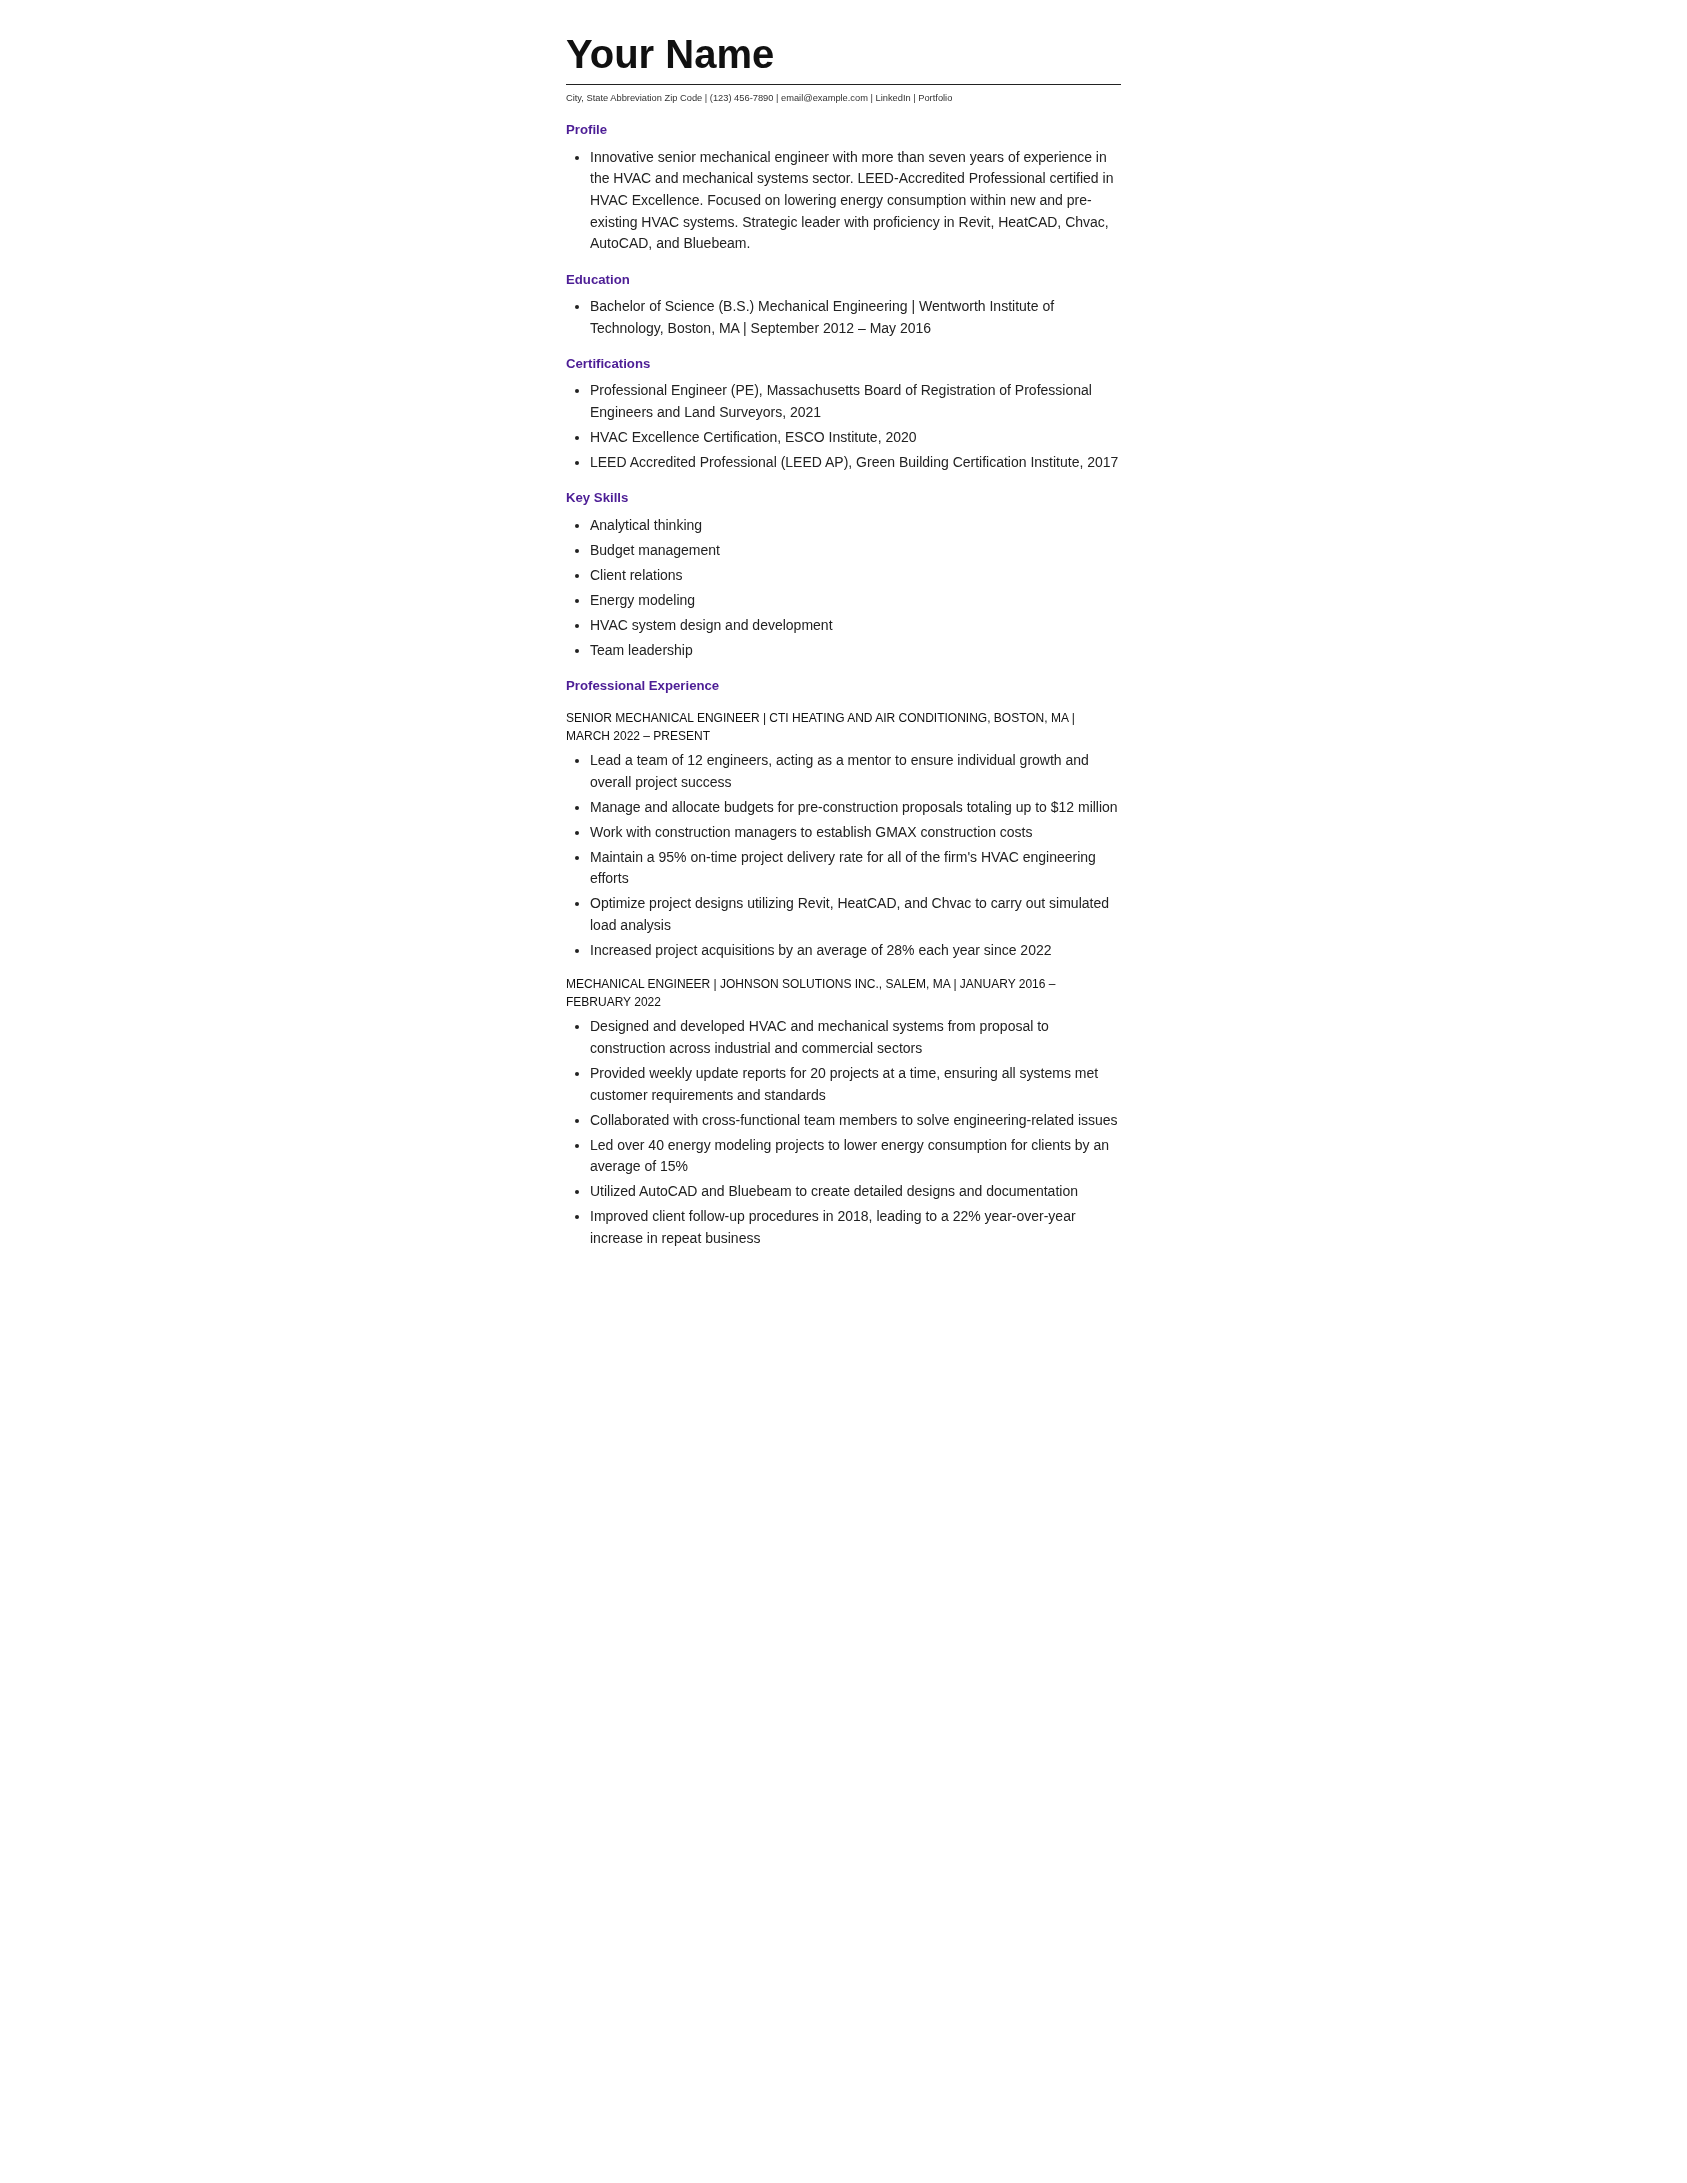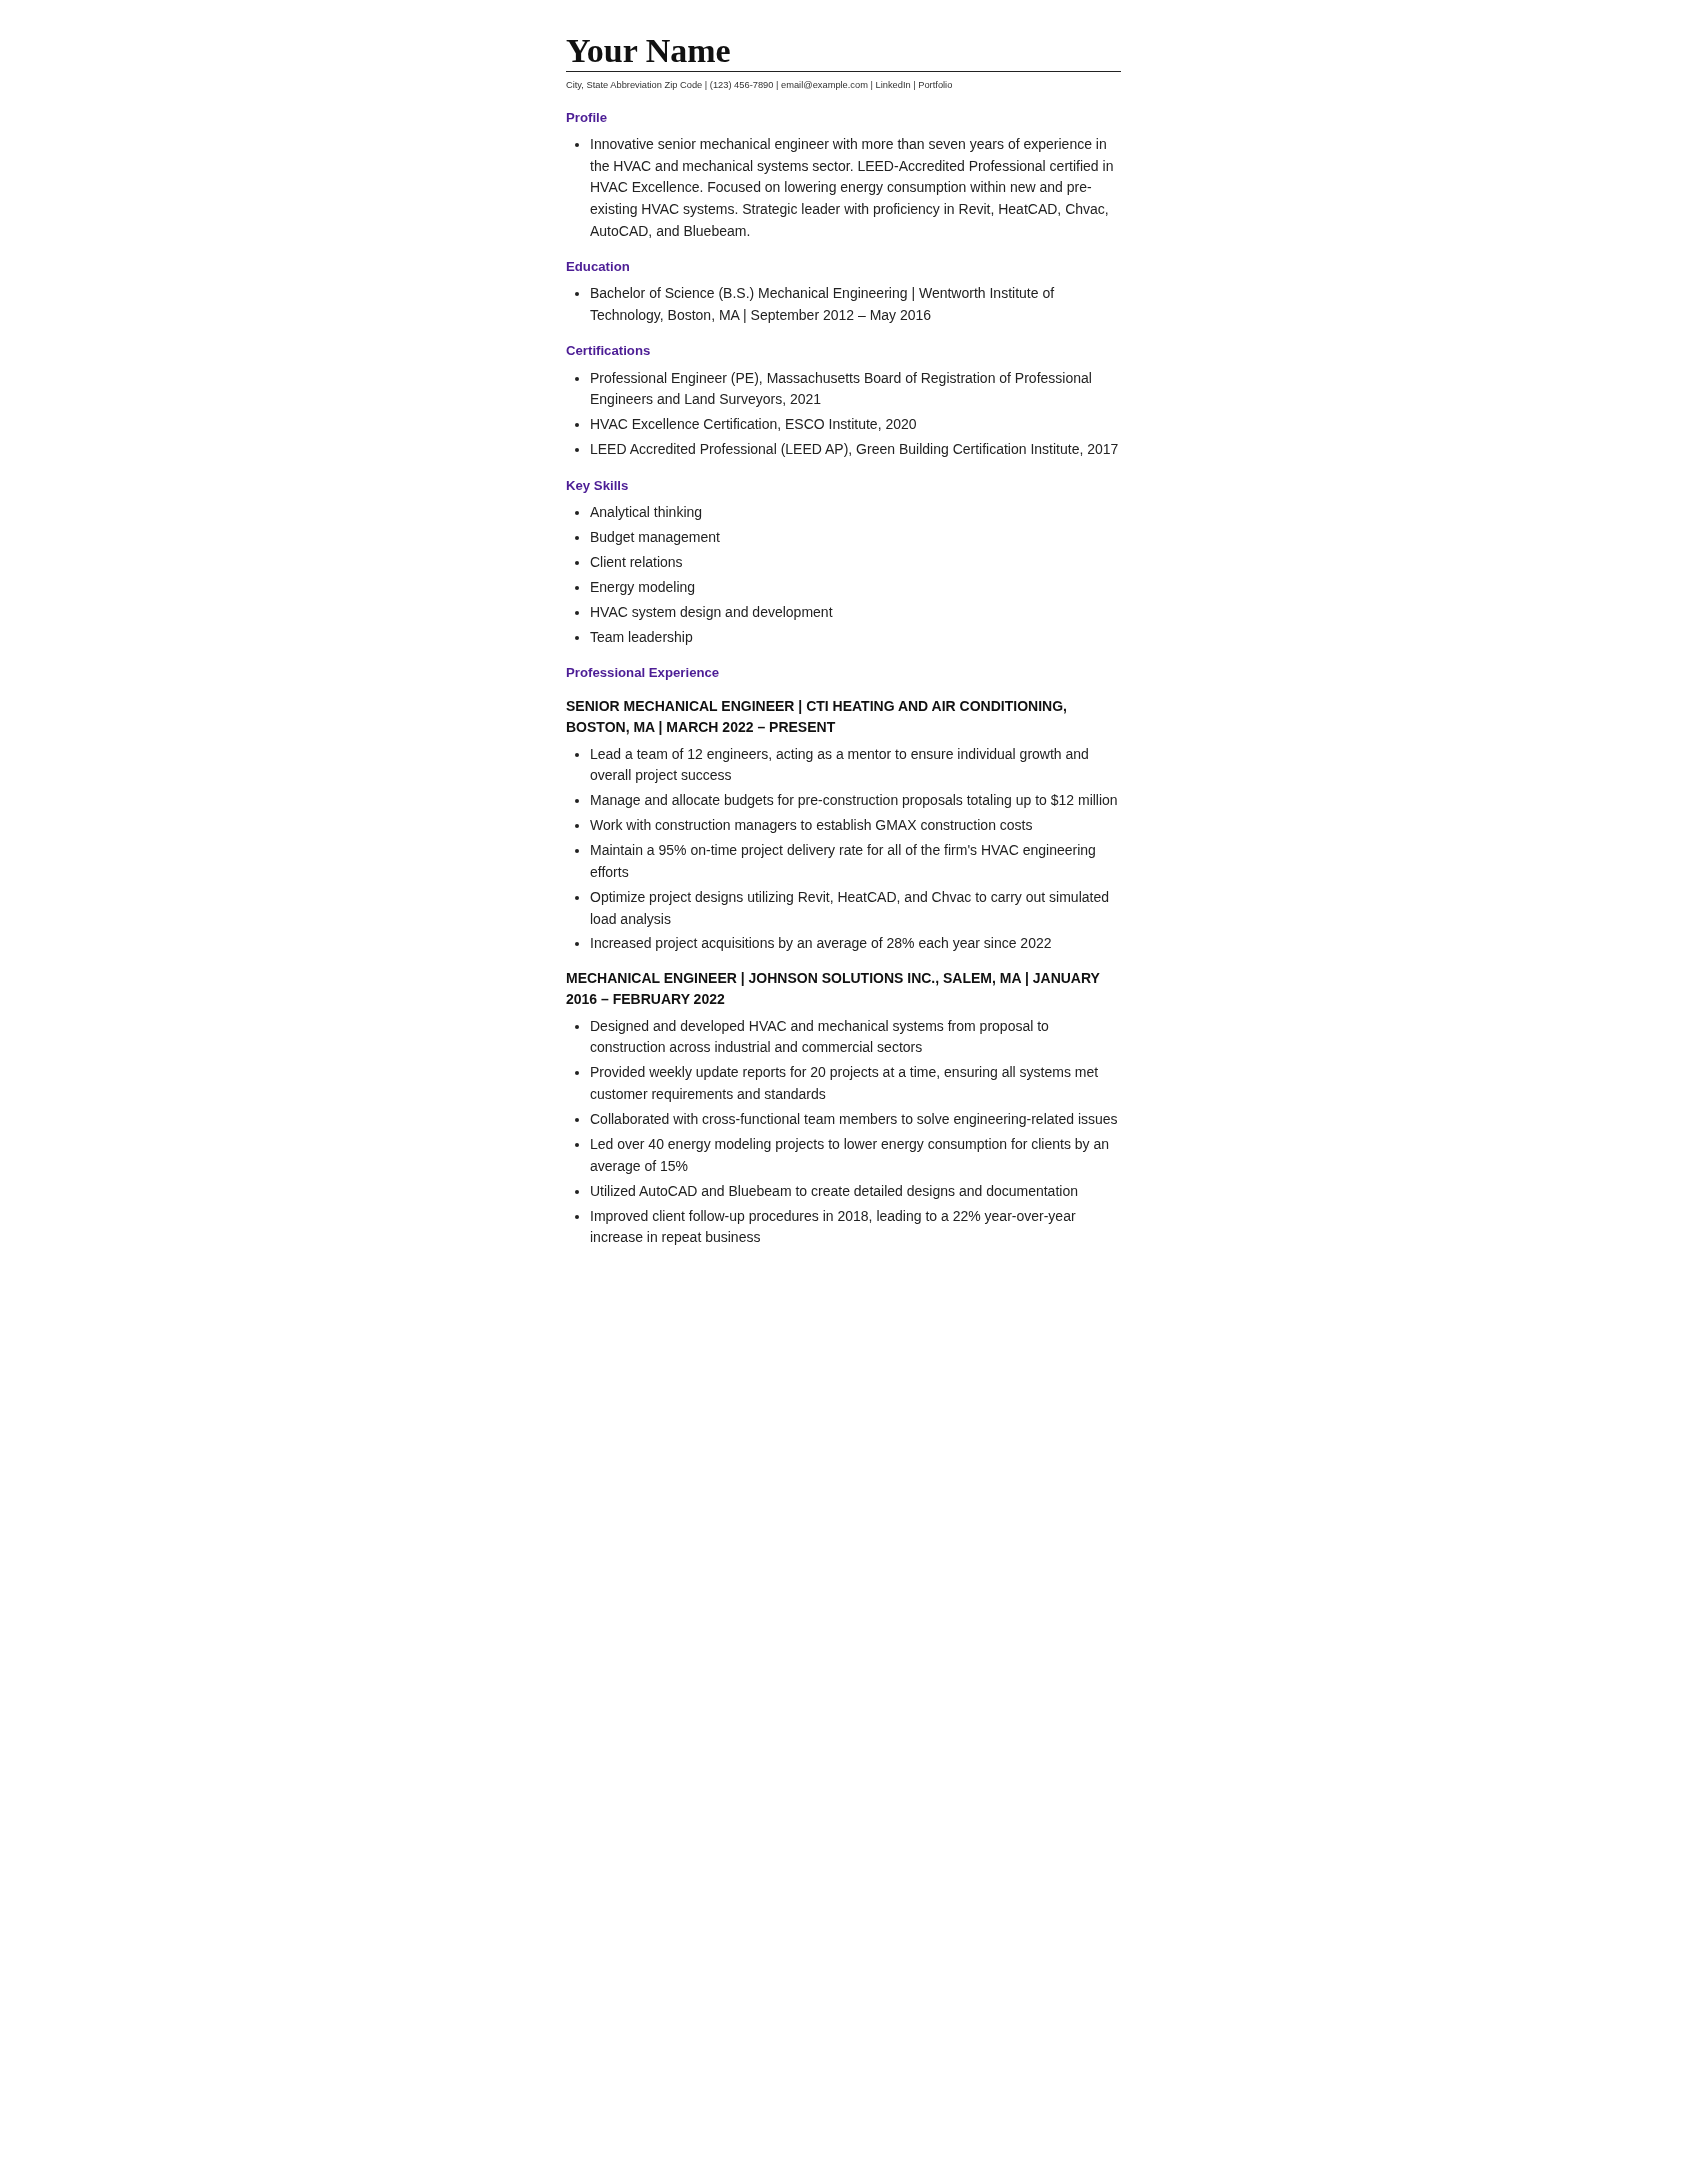--- a/index.html
+++ b/index.html
@@ -13,26 +13,25 @@
       font-size: 10px;
       color: #222;
       background: #fff;
       padding: 32px 40px 40px 40px;
       max-width: 635px;
       margin: 0 auto;
       line-height: 1.5;
     }
 
     .name-heading {
-      font-size: 34px;
+      font-size: 40px;
       font-weight: bold;
       color: #111;
-      margin-bottom: 2px;
+      margin-bottom: 8px;
       line-height: 1.1;
-      font-family: Liberation Serif, serif;
     }
 
     .name-divider {
       border: none;
       border-top: 1.3px solid #222;
       margin-bottom: 6.6px;
     }
 
     .contact-line {
       font-size: 9.3px;
@@ -54,22 +53,22 @@
       margin-bottom: 5.3px;
     }
 
     .bullet-list li {
       margin-bottom: 3.3px;
       font-size: 14px;
       line-height: 1.55;
     }
 
     .job-title {
-      font-size: 14px;
-      font-weight: bold;
+      font-size: 12px;
+      font-weight: normal;
       color: #111;
       margin-top: 13.2px;
       margin-bottom: 5.3px;
     }
   </style>
 </head>
 <body>
 
 <h1 class="name-heading">Your Name</h1>
 <hr class="name-divider">

